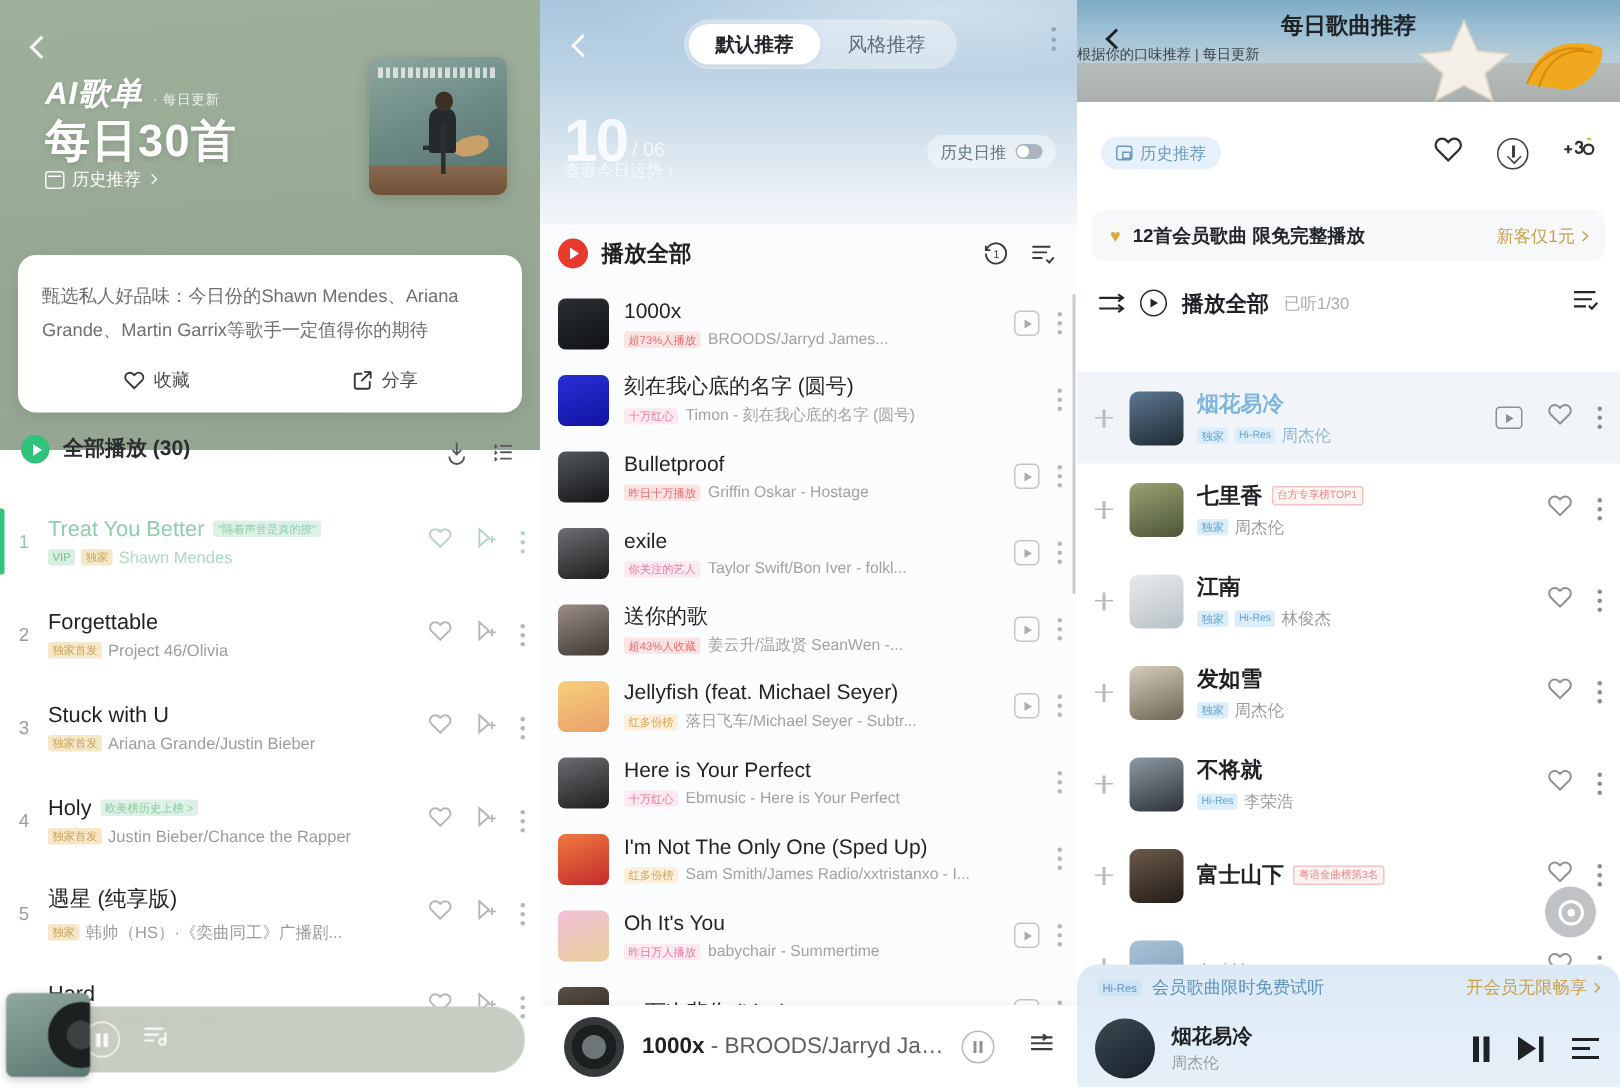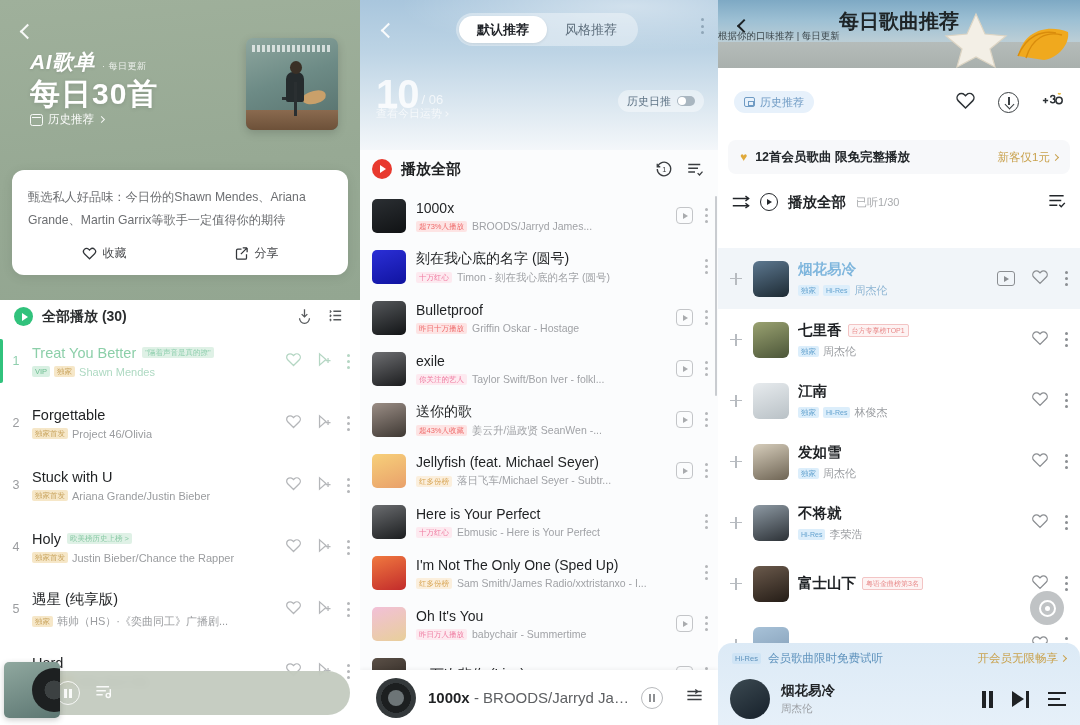--- a/index.html
+++ b/index.html
@@ -67,21 +67,21 @@
   }
   .p1-card-txt { font-size: 12.2px; line-height: 1.85; color: #6d6f72; }
   .p1-card-acts { display: flex; height: 44px; }
   .p1-card-act { flex: 1; display: flex; align-items: center; justify-content: center; gap: 7px; font-size: 12px; color: #4a4c4f; }
   .heart-o { width:14px; height:14px; position:relative; flex:none;}
   .heart-o svg{ display:block; }
   .share-o { width:14px;height:14px; position:relative; flex:none;}
 
   .p1-playall {
     position: absolute; left: 0; top: 290px; width: 360px; height: 36px;
-    display: flex; align-items: flex-end; padding: 0 14px; gap: 9px;
+    display: flex; align-items: flex-start; padding: 0 14px; gap: 9px;
   }
   .play-circle-g {
     width: 19px; height: 19px; border-radius: 50%; background: #31c27c;
     display:flex; align-items:center; justify-content:center; flex:none;
   }
   .tri-w { width:0;height:0;border-left:6px solid #fff;border-top:4px solid transparent;border-bottom:4px solid transparent; margin-left:2px;}
   .p1-playall-label { font-size: 14px; font-weight: bold; color: #2b2d2f; flex: 1; }
   .ico-btn { width: 22px; height: 22px; display:flex; align-items:center; justify-content:center; color:#5a5c5f; }
 
   .p1-list { position: absolute; left: 0; top: 330px; width: 360px; }
@@ -183,21 +183,21 @@
 
   
   .p3 { width: 362px; height: 725px; position: relative; overflow: hidden; background: #fff; }
   .p3-banner{ position:absolute; left:0; top:0; width:362px; height:68px; overflow:hidden;
     background: linear-gradient(180deg,#7ea9c4 0%, #9dc0d4 30%, #b9cdd6 58%, #c7cfcf 100%);}
   .p3-sand{ position:absolute; left:0; right:0; bottom:0; height:26px; background: linear-gradient(180deg,#b5bcba,#a9b0ad);}
   .p3-star{ position:absolute; right:72px; top:12px; width:64px; height:56px; color:#f4f2ec;}
   .p3-shell{ position:absolute; right:6px; top:22px; width:60px; height:40px;}
   .p3-back{ position:absolute; left:14px; top:14px; width:24px;height:24px; display:flex;align-items:center;justify-content:center;}
   .chev-dark{ width:10px;height:10px;border-left:2.3px solid #1d2326; border-bottom:2.3px solid #1d2326; transform:rotate(45deg);}
-  .p3-bt{ position:absolute; left:0; right:0; top:8px; text-align:center; font-size:20px; font-weight:bold; color:#1e2427;}
+  .p3-bt{ position:absolute; left:0; right:0; top:8px; text-align:center; font-size:15px; font-weight:bold; color:#1e2427;}
   .p3-bs{ position:absolute; left:0; right:0; top:30px; text-align:left; font-size:9.5px; color:#3c474c;}
   .p3-toolbar{ position:absolute; left:0; top:68px; width:362px; height:68px; display:flex; align-items:center; padding:0 16px;}
   .p3-chip{ height:22px; padding:0 10px; border-radius:11px; background:#e7f1fb; display:flex; align-items:center; gap:5px; font-size:11px; color:#6f9bc4;}
   .p3-chip .cal2{ width:11px;height:10px;border:1.2px solid #6f9bc4; border-radius:2px; position:relative;}
   .p3-chip .cal2:after{content:"";position:absolute;left:3px;top:3px;width:4px;height:3px;border:1px solid #6f9bc4;}
   .p3-tools{ margin-left:auto; display:flex; align-items:center; gap:22px;}
   .dl-ico{ width:21px;height:21px;border-radius:50%; border:1.6px solid #3a3f42; position:relative;}
   .dl-ico:after{content:"";position:absolute;left:9px;top:4px;width:1.6px;height:8px;background:#3a3f42;}
   .dl-ico:before{content:"";position:absolute;left:6.5px;top:8.5px;width:6px;height:6px;border-right:1.6px solid #3a3f42;border-bottom:1.6px solid #3a3f42;transform:rotate(45deg);}
   .p3-vipbar{ position:absolute; left:10px; top:140px; width:342px; height:34px; border-radius:8px;

